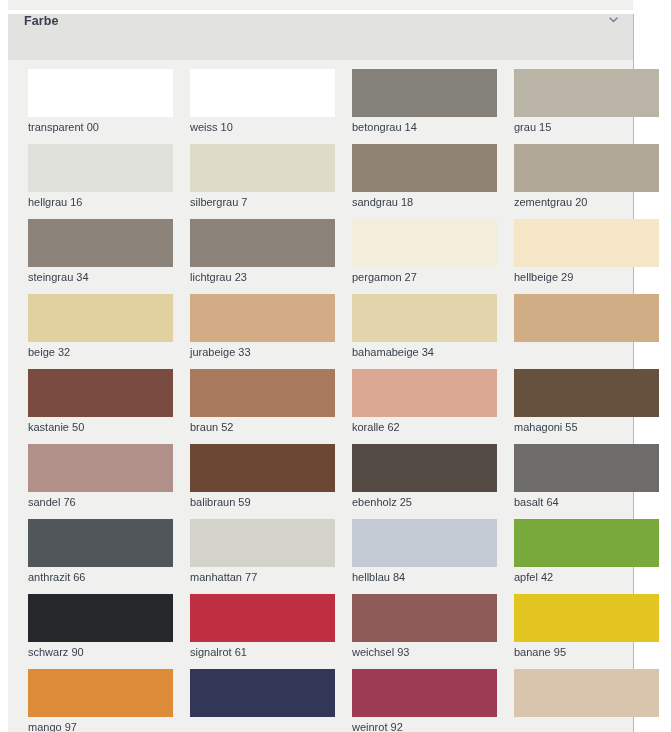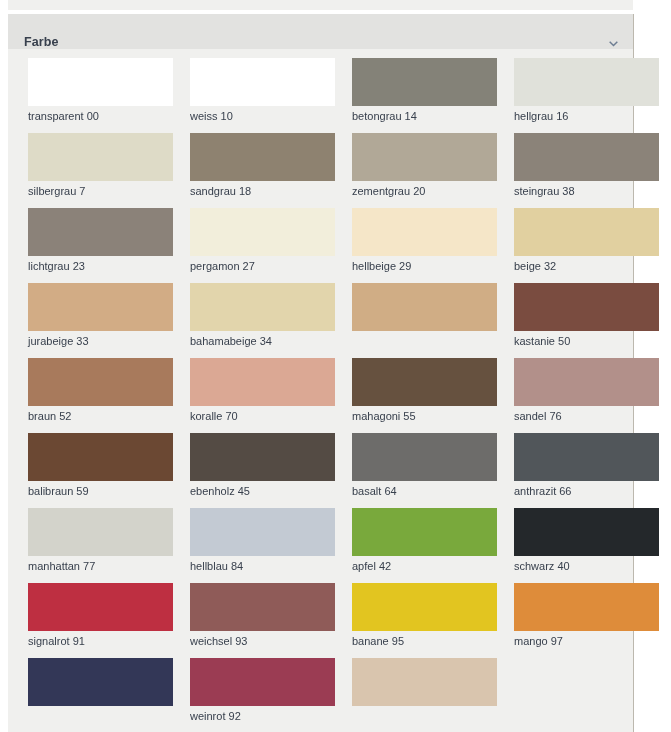--- a/index.html
+++ b/index.html
@@ -29,24 +29,24 @@
   .panel {
     position: absolute;
     left: 8px;
     top: 14px;
     width: 625px;
     background: #f0f0ee;
     border-right: 1px solid #bcb8ae;
   }
 
   .panel-header {
-    height: 35px;
+    height: 46px;
     background: #e2e2e0;
     display: flex;
-    align-items: flex-end;
+    align-items: flex-start;
     justify-content: space-between;
     padding: 0 14px 0 16px;
     box-sizing: border-box;
     cursor: pointer;
     user-select: none;
   }
 
   .panel-title {
     font-size: 12.5px;
     font-weight: bold;
@@ -117,38 +117,42 @@
         </div>
         <div class="swatch-cell">
           <span class="swatch-chip" style="background: rgb(255, 255, 255); box-shadow: rgb(255, 255, 255) 0px 0px 0px 1px inset;"></span>
           <span class="swatch-label">weiss 10</span>
         </div>
         <div class="swatch-cell">
           <span class="swatch-chip" style="background: rgb(132, 130, 120);"></span>
           <span class="swatch-label">betongrau 14</span>
         </div>
         <div class="swatch-cell">
+          <span class="swatch-chip" style="background: rgb(185, 180, 166);"></span>
+          <span class="swatch-label">grau 15</span>
+        </div>
+        <div class="swatch-cell">
           <span class="swatch-chip" style="background: rgb(224, 225, 218);"></span>
           <span class="swatch-label">hellgrau 16</span>
         </div>
         <div class="swatch-cell">
           <span class="swatch-chip" style="background: rgb(222, 219, 199);"></span>
           <span class="swatch-label">silbergrau 7</span>
         </div>
         <div class="swatch-cell">
           <span class="swatch-chip" style="background: rgb(142, 130, 112);"></span>
           <span class="swatch-label">sandgrau 18</span>
         </div>
         <div class="swatch-cell">
           <span class="swatch-chip" style="background: rgb(177, 168, 151);"></span>
           <span class="swatch-label">zementgrau 20</span>
         </div>
         <div class="swatch-cell">
           <span class="swatch-chip" style="background: rgb(139, 131, 121);"></span>
-          <span class="swatch-label">steingrau 38</span>
+          <span class="swatch-label">steingrau 34</span>
         </div>
         <div class="swatch-cell">
           <span class="swatch-chip" style="background: rgb(139, 130, 121);"></span>
           <span class="swatch-label">lichtgrau 23</span>
         </div>
         <div class="swatch-cell">
           <span class="swatch-chip" style="background: rgb(242, 238, 219);"></span>
           <span class="swatch-label">pergamon 27</span>
         </div>
         <div class="swatch-cell">
@@ -173,37 +177,37 @@
         <div class="swatch-cell">
           <span class="swatch-chip" style="background: rgb(122, 76, 64);"></span>
           <span class="swatch-label">kastanie 50</span>
         </div>
         <div class="swatch-cell">
           <span class="swatch-chip" style="background: rgb(168, 122, 92);"></span>
           <span class="swatch-label">braun 52</span>
         </div>
         <div class="swatch-cell">
           <span class="swatch-chip" style="background: rgb(219, 168, 148);"></span>
-          <span class="swatch-label">koralle 70</span>
+          <span class="swatch-label">koralle 62</span>
         </div>
         <div class="swatch-cell">
           <span class="swatch-chip" style="background: rgb(102, 81, 63);"></span>
           <span class="swatch-label">mahagoni 55</span>
         </div>
         <div class="swatch-cell">
           <span class="swatch-chip" style="background: rgb(178, 144, 138);"></span>
           <span class="swatch-label">sandel 76</span>
         </div>
         <div class="swatch-cell">
           <span class="swatch-chip" style="background: rgb(107, 72, 51);"></span>
           <span class="swatch-label">balibraun 59</span>
         </div>
         <div class="swatch-cell">
           <span class="swatch-chip" style="background: rgb(84, 75, 68);"></span>
-          <span class="swatch-label">ebenholz 45</span>
+          <span class="swatch-label">ebenholz 25</span>
         </div>
         <div class="swatch-cell">
           <span class="swatch-chip" style="background: rgb(109, 108, 106);"></span>
           <span class="swatch-label">basalt 64</span>
         </div>
         <div class="swatch-cell">
           <span class="swatch-chip" style="background: rgb(81, 86, 90);"></span>
           <span class="swatch-label">anthrazit 66</span>
         </div>
         <div class="swatch-cell">
@@ -213,25 +217,25 @@
         <div class="swatch-cell">
           <span class="swatch-chip" style="background: rgb(195, 202, 211);"></span>
           <span class="swatch-label">hellblau 84</span>
         </div>
         <div class="swatch-cell">
           <span class="swatch-chip" style="background: rgb(121, 169, 60);"></span>
           <span class="swatch-label">apfel 42</span>
         </div>
         <div class="swatch-cell">
           <span class="swatch-chip" style="background: rgb(36, 40, 43);"></span>
-          <span class="swatch-label">schwarz 40</span>
+          <span class="swatch-label">schwarz 90</span>
         </div>
         <div class="swatch-cell">
           <span class="swatch-chip" style="background: rgb(190, 47, 65);"></span>
-          <span class="swatch-label">signalrot 91</span>
+          <span class="swatch-label">signalrot 61</span>
         </div>
         <div class="swatch-cell">
           <span class="swatch-chip" style="background: rgb(143, 91, 88);"></span>
           <span class="swatch-label">weichsel 93</span>
         </div>
         <div class="swatch-cell">
           <span class="swatch-chip" style="background: rgb(226, 197, 32);"></span>
           <span class="swatch-label">banane 95</span>
         </div>
         <div class="swatch-cell">

